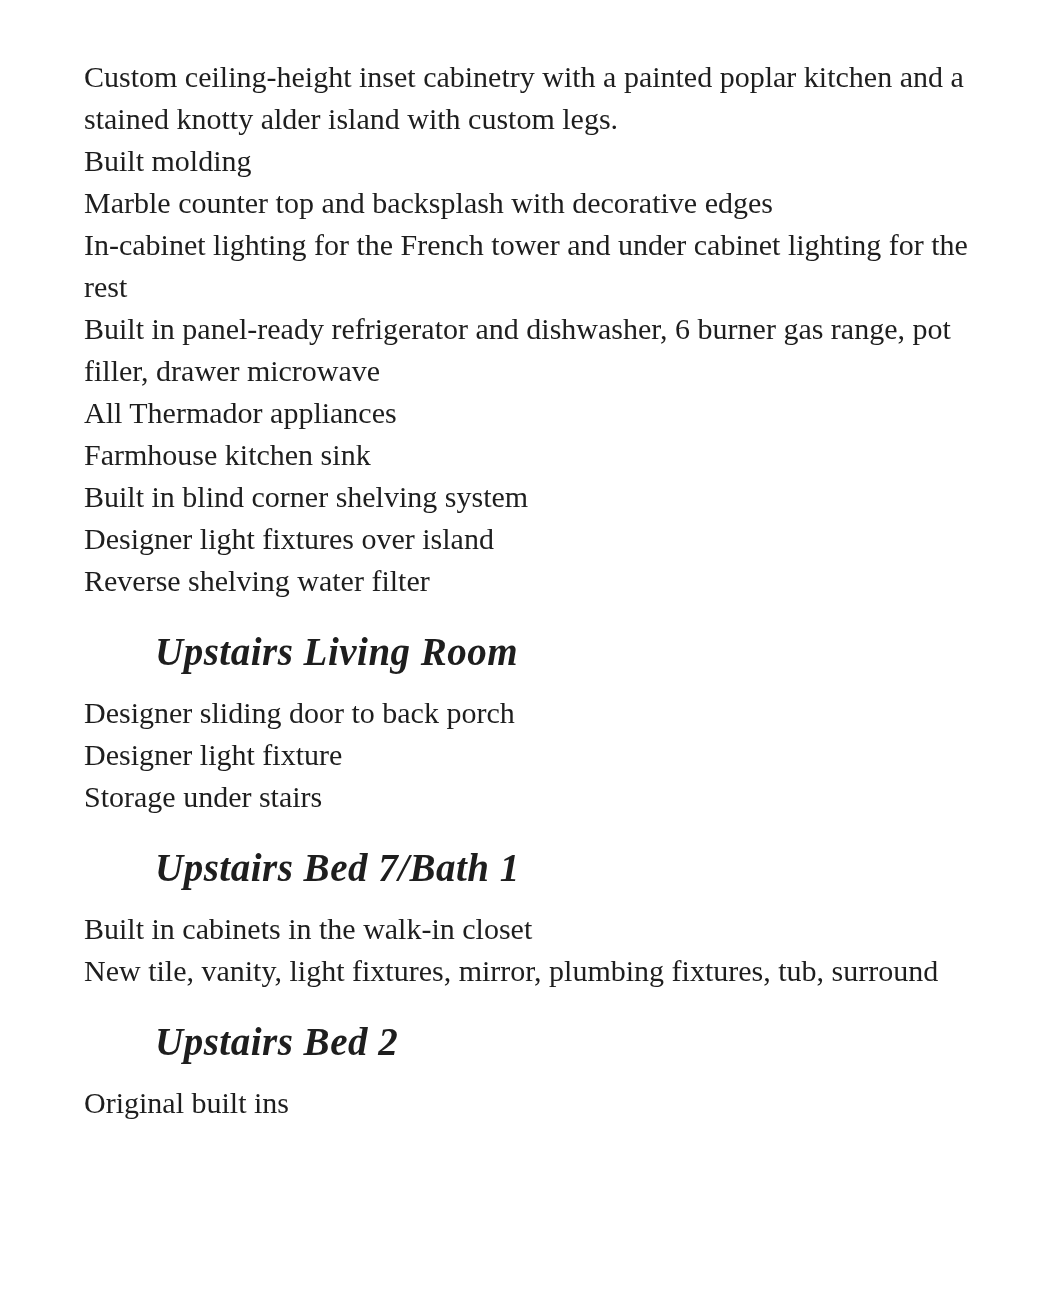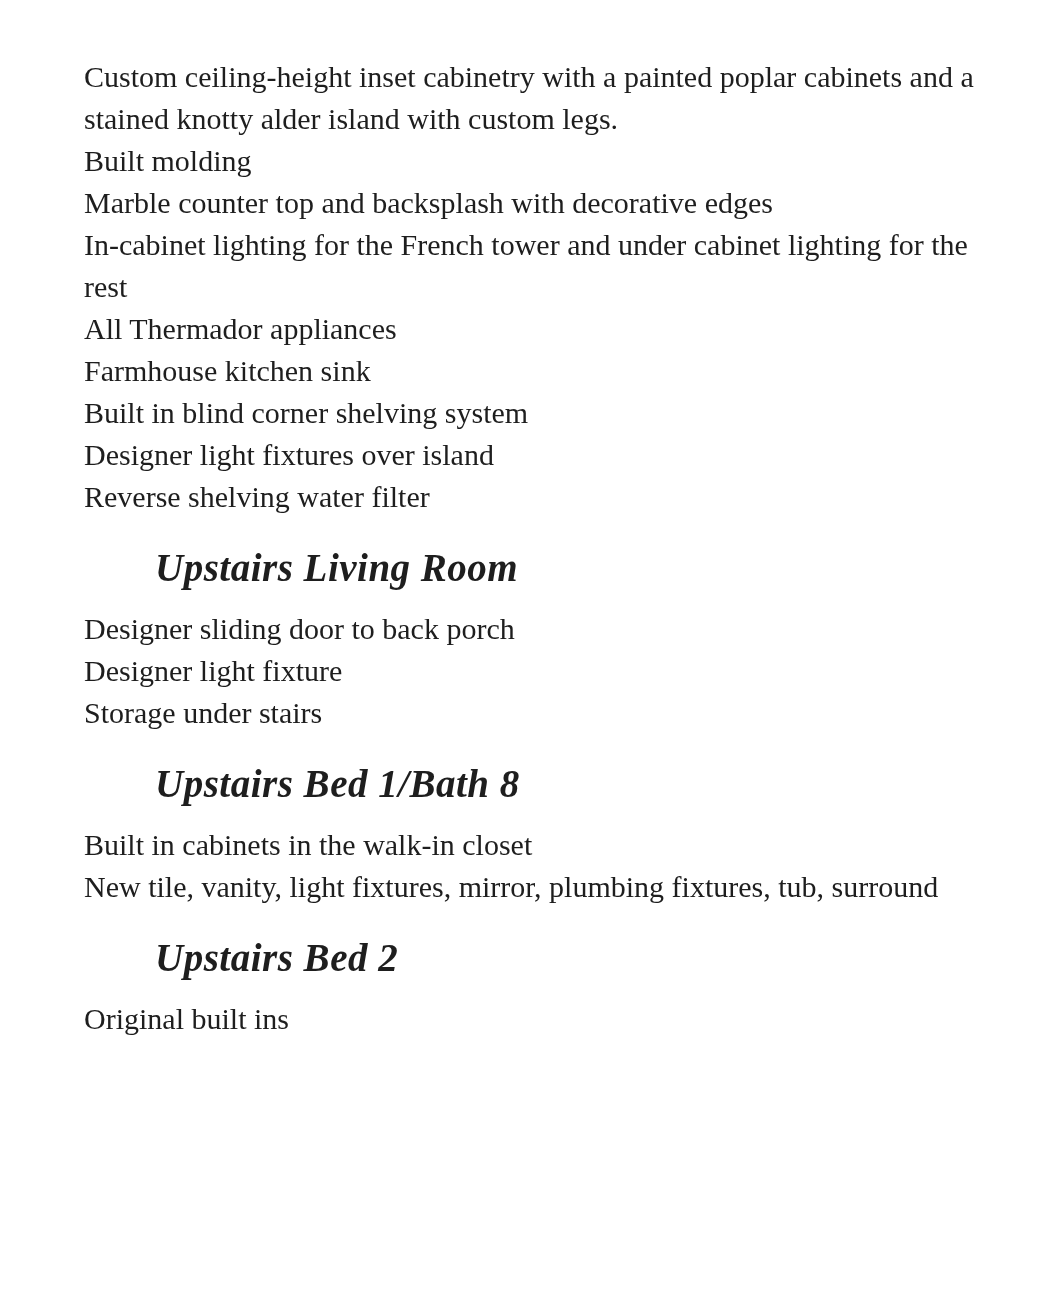--- a/index.html
+++ b/index.html
@@ -39,39 +39,40 @@
     font-weight: bold;
     letter-spacing: 0.5px;
   }
 </style>
 </head>
 <body>
 
 <main class="page">
 
   <section class="features">
-    <p class="line">Custom ceiling-height inset cabinetry with a painted poplar cabinets and a stained knotty alder island with custom legs.</p>
+    <p class="line">Custom ceiling-height inset cabinetry with a painted poplar kitchen and a stained knotty alder island with custom legs.</p>
     <p class="line">Built molding</p>
     <p class="line">Marble counter top and backsplash with decorative edges</p>
     <p class="line">In-cabinet lighting for the French tower and under cabinet lighting for the rest</p>
+    <p class="line">Built in panel-ready refrigerator and dishwasher, 6 burner gas range, pot filler, drawer microwave</p>
     <p class="line">All Thermador appliances</p>
     <p class="line">Farmhouse kitchen sink</p>
     <p class="line">Built in blind corner shelving system</p>
     <p class="line">Designer light fixtures over island</p>
     <p class="line">Reverse shelving water filter</p>
   </section>
 
   <h2 class="heading">Upstairs Living Room</h2>
   <section class="features">
     <p class="line">Designer sliding door to back porch</p>
     <p class="line">Designer light fixture</p>
     <p class="line">Storage under stairs</p>
   </section>
 
-  <h2 class="heading">Upstairs Bed 1/Bath 8</h2>
+  <h2 class="heading">Upstairs Bed 7/Bath 1</h2>
   <section class="features">
     <p class="line">Built in cabinets in the walk-in closet</p>
     <p class="line">New tile, vanity, light fixtures, mirror, plumbing fixtures, tub, surround</p>
   </section>
 
   <h2 class="heading">Upstairs Bed 2</h2>
   <section class="features">
     <p class="line">Original built ins</p>
   </section>
 

